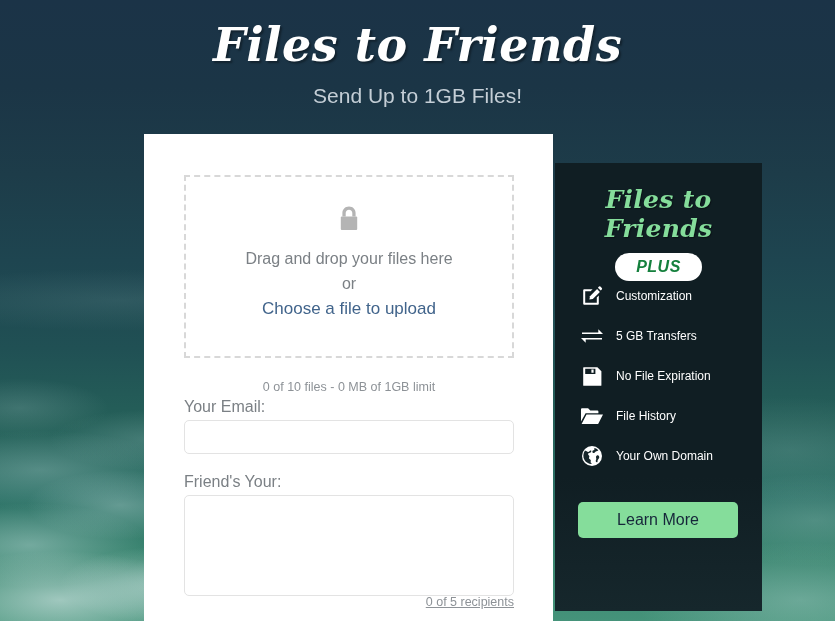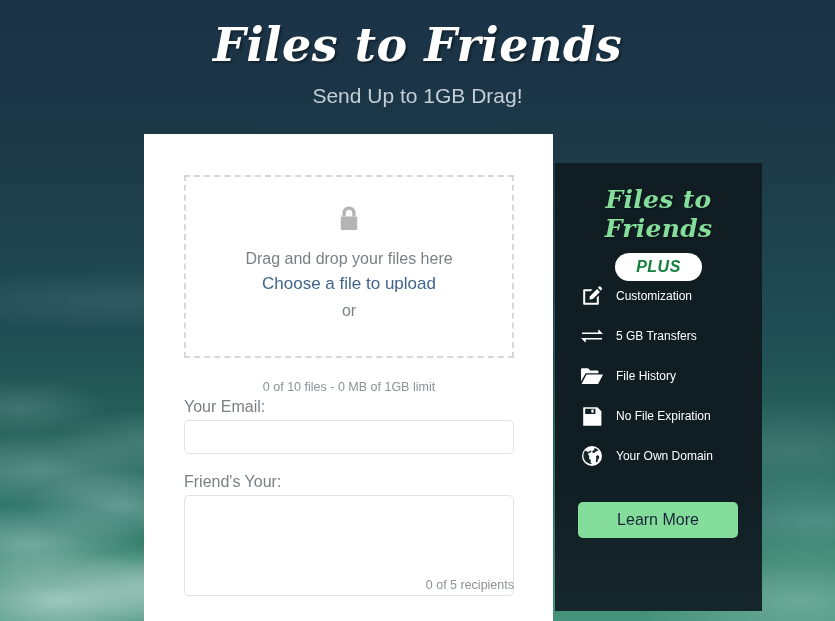--- a/index.html
+++ b/index.html
@@ -86,22 +86,22 @@
     background:#fff;outline:none;font-size:14px;padding:0 8px;
     font-family:"Liberation Sans", sans-serif;color:#444;
   }
   #friend-email-input{
     position:absolute;left:40px;top:361px;width:330px;height:101px;
     box-sizing:border-box;border:1px solid #e3e3e3;border-radius:5px;
     background:#fff;outline:none;font-size:14px;padding:6px 8px;resize:none;
     font-family:"Liberation Sans", sans-serif;color:#444;
   }
   #recipients-count{
-    position:absolute;left:40px;top:444px;width:330px;
-    text-align:right;font-size:12.5px;color:#8d9297;
+    position:absolute;left:40px;top:461px;width:330px;
+    text-align:right;font-size:12.5px;color:#8d9297;text-decoration:underline;
   }
   
   #plus-panel{
     position:absolute;left:555px;top:163px;width:207px;height:448px;
     background:linear-gradient(to bottom,#101e23 0%,#101e23 70%,#16272c 100%);
   }
   #plus-title{
     font-family:"DejaVu Serif", serif;
     font-style:italic;font-weight:bold;
     font-size:25px;color:#85dd9b;
@@ -130,33 +130,33 @@
   }
 </style>
 </head>
 <body>
 
 <div id="bg"></div>
 <div id="clouds"></div>
 
 <div id="header">
   <h1 id="site-title">Files to Friends</h1>
-  <p id="site-tagline">Send Up to 1GB Drag!</p>
+  <p id="site-tagline">Send Up to 1GB Files!</p>
 </div>
 
 <div id="upload-card">
 
   <div id="dropzone">
     <svg id="lock-icon" width="24" height="28" viewBox="0 0 24 28">
       <path d="M12 1.5c-4 0-6.6 2.9-6.6 6.6v3.4h3.3V8.1c0-2 1.4-3.4 3.3-3.4s3.3 1.4 3.3 3.4v3.4h3.3V8.1c0-3.7-2.6-6.6-6.6-6.6z" fill="#b4b4b4"></path>
       <rect x="3.8" y="11.4" width="16.4" height="13.6" rx="1" fill="#b4b4b4"></rect>
     </svg>
     <div class="dz-line" id="dz-line1">Drag and drop your files here</div>
+    <div class="dz-line" id="dz-or">or</div>
     <div class="dz-line" id="dz-choose">Choose a file to upload</div>
-    <div class="dz-line" id="dz-or">or</div>
   </div>
 
   <div id="file-limit">0 of 10 files - 0 MB of 1GB limit</div>
 
   <div class="field-label" id="your-email-label">Your Email:</div>
   <input id="your-email-input" type="text" value="" placeholder="" style="">
 
   <div class="field-label" id="friend-email-label">Friend's Your:</div>
   <textarea id="friend-email-input" placeholder="" style=""></textarea>
 
@@ -187,35 +187,35 @@
         <svg width="24" height="20" viewBox="0 0 24 20">
           <path d="M2 6.5h16.3V3.2L23 8.1H2z" fill="#ffffff"></path>
           <path d="M22 13.5H5.7v3.3L1 11.9h21z" fill="#ffffff"></path>
         </svg>
       </span>
       <span class="feature-label">5 GB Transfers</span>
     </li>
 
     <li class="feature-item">
       <span class="feature-icon">
+        <svg width="21" height="21" viewBox="0 0 21 21">
+          <path d="M1.8 1.2h13.6l4 4v14a.6.6 0 0 1-.6.6H1.8a.6.6 0 0 1-.6-.6V1.8a.6.6 0 0 1 .6-.6zm1.4 1.6v5.1h10.2V2.8zm8.4.6h-2.2v3.4h2.2zM5 12.2h11v6.1H5z" fill="#ffffff"></path>
+        </svg>
+      </span>
+      <span class="feature-label">No File Expiration</span>
+    </li>
+
+    <li class="feature-item">
+      <span class="feature-icon">
         <svg width="24" height="20" viewBox="0 0 24 20">
           <path d="M1 3.2a1 1 0 0 1 1-1h6.1l2.2 2.4h7.1a1 1 0 0 1 1 1v1.7H5.6L1 15.4z" fill="#ffffff"></path>
           <path d="M6.5 8.6H23l-4.6 8.8a1 1 0 0 1-.9.5H1.6z" fill="#ffffff"></path>
         </svg>
       </span>
       <span class="feature-label">File History</span>
-    </li>
-
-    <li class="feature-item">
-      <span class="feature-icon">
-        <svg width="21" height="21" viewBox="0 0 21 21">
-          <path d="M1.8 1.2h13.6l4 4v14a.6.6 0 0 1-.6.6H1.8a.6.6 0 0 1-.6-.6V1.8a.6.6 0 0 1 .6-.6zm1.4 1.6v5.1h10.2V2.8zm8.4.6h-2.2v3.4h2.2zM5 12.2h11v6.1H5z" fill="#ffffff"></path>
-        </svg>
-      </span>
-      <span class="feature-label">No File Expiration</span>
     </li>
 
     <li class="feature-item">
       <span class="feature-icon">
         <svg width="22" height="22" viewBox="0 0 22 22">
           <circle cx="11" cy="11" r="10" fill="#ffffff"></circle>
           <path d="M4 5.5c1.6.4 2.2 1.6 3.4 1.4 1.2-.2 1.1-1.6 2.4-1.4.9.2.6 1.4-.2 1.9-.9.5-2.2.2-2.5 1.3-.3 1 .9 1.3 1.2 2.3.3 1-.6 1.7-.2 2.6.3.8 1.4.8 1.7 1.7.2.7-.4 1.6-.1 2.3.2.5.9.7 1 1.3-2.9.1-5.7-1.4-7.2-3.9C1.8 12.4 2 8.2 4 5.5z" fill="#16262b"></path>
           <path d="M13.2 3.1c1.6.3 3.1 1.2 4.2 2.4-.7.6-1.8.4-2.6.9-.9.5-1.3 1.9-2.4 1.7-1-.2-1.3-1.5-.8-2.3.4-.7 1.5-.6 1.8-1.4.2-.5-.3-1-.2-1.3z" fill="#16262b"></path>
           <path d="M17.2 10.4c.9.3 1.2 1.4 1 2.3-.2.9-1.2 1.4-1.5 2.3-.2.6.1 1.4-.3 1.9-.5.5-1.4.2-1.6-.5-.3-.9.5-1.7.5-2.6 0-.8-.6-1.6-.2-2.3.4-.8 1.4-1.3 2.1-1.1z" fill="#16262b"></path>
         </svg>

